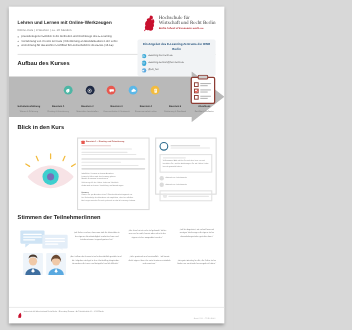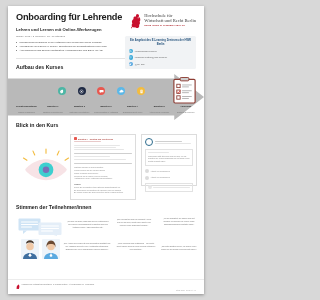--- a/index.html
+++ b/index.html
@@ -89,21 +89,20 @@
   .f-bear{width:4px;height:5.5px;}
   .f-txt{font-size:1.6px;color:#777;line-height:1.35;}
   .f-right{position:absolute;right:8px;bottom:3px;font-size:1.6px;color:#aaa;}
 </style>
 </head>
 <body>
 
 <div class="poster">
 
   <div class="hdr">
-    <div class="h-title">Onboarding für Lehrende</div>
     <div class="h-sub">Lehren und Lernen mit Online-Werkzeugen</div>
     <div class="h-meta">Online-Kurs  |  3 Wochen  |  ca. 10 Stunden</div>
     <ul class="h-bullets" style="margin:3px 0 0;padding:0;">
       <li>praxisbezogener Einblick in die Methoden und Werkzeuge des E-Learning</li>
       <li>Verzahnung von Theorie &amp; Praxis  |  Orientierung an Grundsituationen der Lehre</li>
       <li>Anrechnung für das Berliner Zertifikat für Hochschullehre des BZHL (16 AE)</li>
     </ul>
 
     <div class="logo">
       <svg class="bear" viewBox="0 0 24 32">

